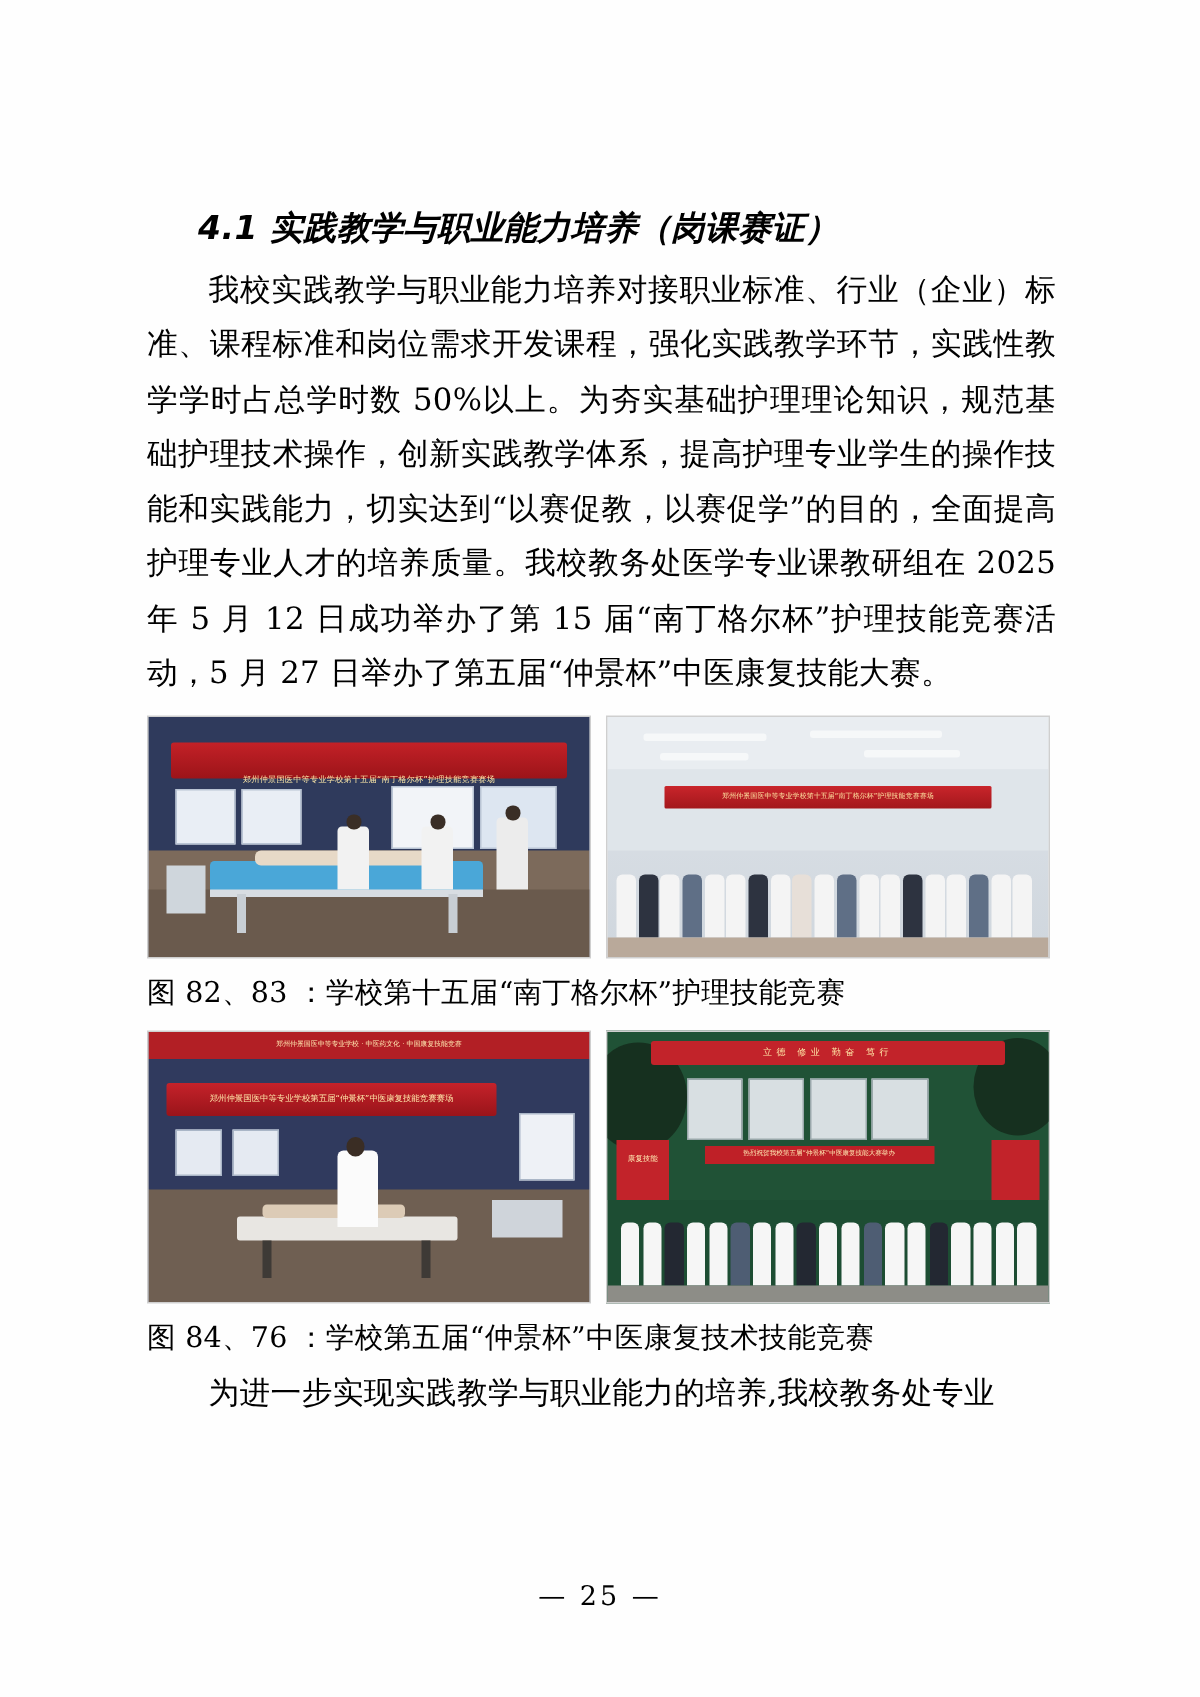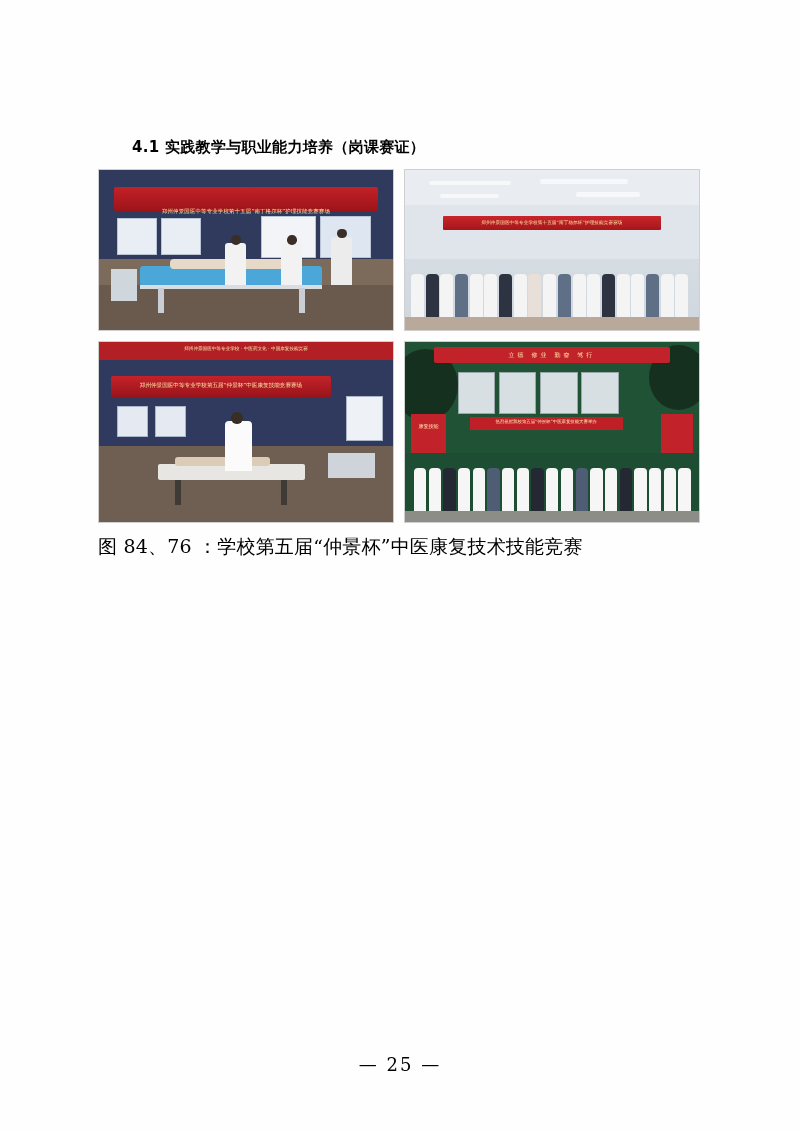--- a/index.html
+++ b/index.html
@@ -24,25 +24,26 @@
   }
   .content {
     position: absolute;
     left: 98px;
     top: 136px;
     width: 606px;
   }
   .heading {
     font-family: "DejaVu Sans", "Liberation Sans", sans-serif;
     font-weight: bold;
-    font-size: 15px;
+    font-size: 22px;
     line-height: 1.5;
     margin: 0 0 6px 0;
     padding-left: 34px;
     letter-spacing: 0.3px;
+    font-style: italic;
   }
   .para {
     font-size: 20.5px;
     line-height: 1.78;
     text-align: justify;
     text-justify: inter-ideograph;
     margin: 0;
     text-indent: 41px;
     letter-spacing: 0.2px;
   }
@@ -187,20 +188,21 @@
 </style>
 </head>
 <body>
 
 <div class="page">
 
   <div class="content">
 
     <h2 class="heading">4.1 实践教学与职业能力培养（岗课赛证）</h2>
 
+    <p class="para">我校实践教学与职业能力培养对接职业标准、行业（企业）标准、课程标准和岗位需求开发课程，强化实践教学环节，实践性教学学时占总学时数 50%以上。为夯实基础护理理论知识，规范基础护理技术操作，创新实践教学体系，提高护理专业学生的操作技能和实践能力，切实达到“以赛促教，以赛促学”的目的，全面提高护理专业人才的培养质量。我校教务处医学专业课教研组在 2025 年 5 月 12 日成功举办了第 15 届“南丁格尔杯”护理技能竞赛活动，5 月 27 日举办了第五届“仲景杯”中医康复技能大赛。</p>
 
     <div class="figure-row">
 
       <div class="fig p1">
         <div class="wall"></div>
         <div class="banner"></div>
         <div class="banner-text">郑州仲景国医中等专业学校第十五届“南丁格尔杯”护理技能竞赛赛场</div>
         <div class="poster pa"></div>
         <div class="poster pb"></div>
         <div class="poster pc"></div>
@@ -249,20 +251,21 @@
           <div class="person" style="left:77%"></div>
           <div class="person blue" style="left:82%"></div>
           <div class="person" style="left:87%"></div>
           <div class="person" style="left:92%"></div>
         </div>
         <div class="floor"></div>
       </div>
 
     </div>
 
+    <p class="fig-cap">图 82、83 ：学校第十五届“南丁格尔杯”护理技能竞赛</p>
 
     <div class="figure-row">
 
       <div class="fig p3">
         <div class="toprow"></div>
         <div class="toprow-text">郑州仲景国医中等专业学校 · 中医药文化 · 中国康复技能竞赛</div>
         <div class="wall"></div>
         <div class="banner"></div>
         <div class="banner-text">郑州仲景国医中等专业学校第五届“仲景杯”中医康复技能竞赛赛场</div>
         <div class="poster pa"></div>
@@ -314,18 +317,19 @@
           <div class="person" style="left:88%"></div>
           <div class="person" style="left:93%"></div>
         </div>
         <div class="ground"></div>
       </div>
 
     </div>
 
     <p class="fig-cap">图 84、76 ：学校第五届“仲景杯”中医康复技术技能竞赛</p>
 
+    <p class="para">为进一步实现实践教学与职业能力的培养,我校教务处专业</p>
 
   </div>
 
   <div class="page-number">— 25 —</div>
 
 </div>
 
 </body></html>

